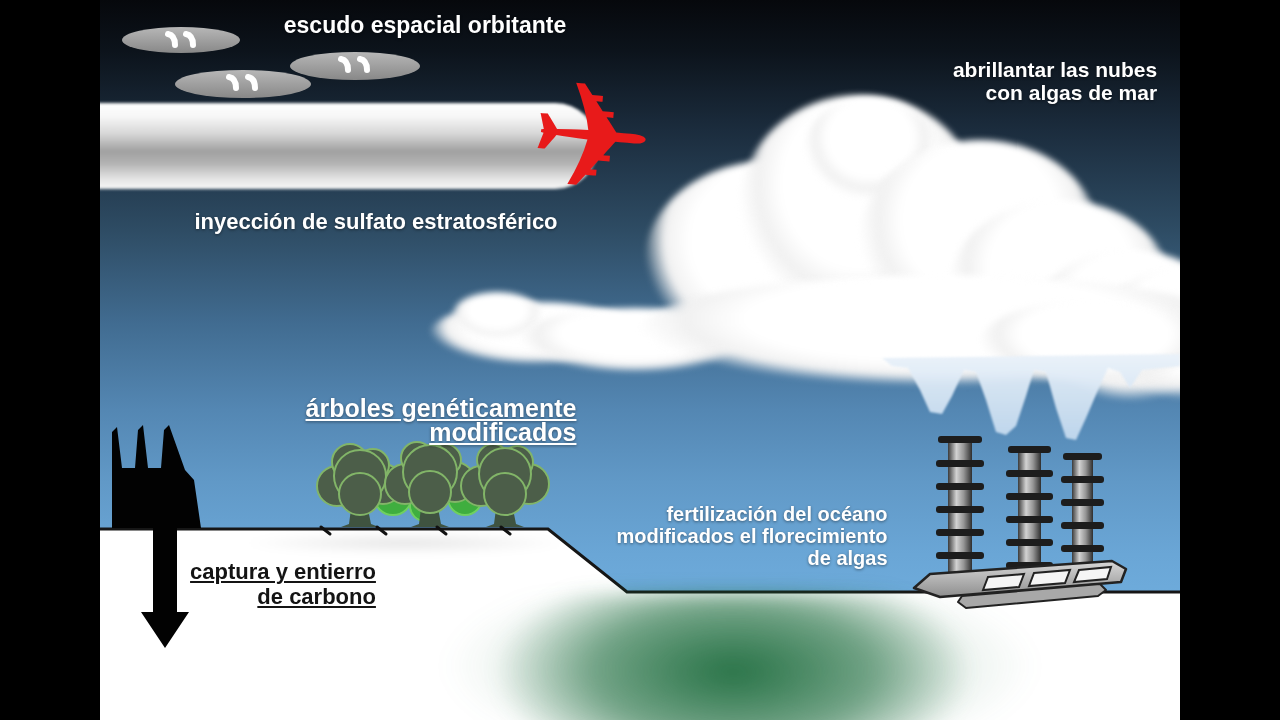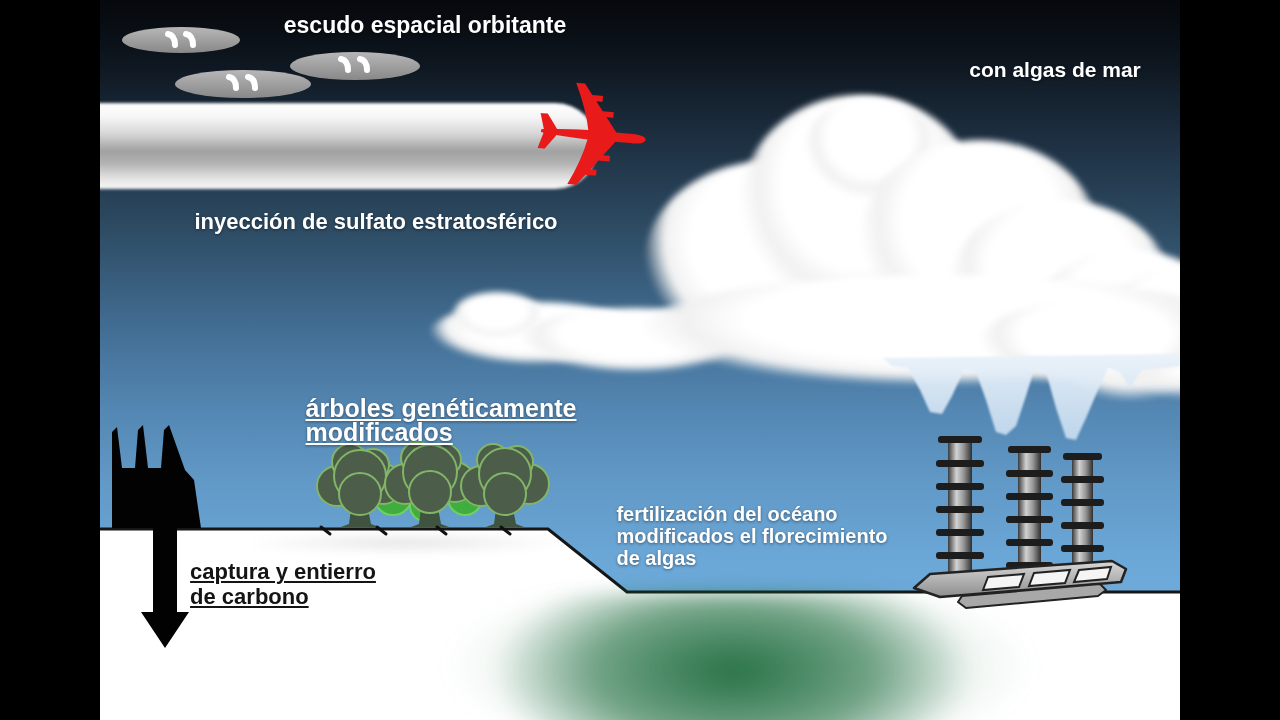--- a/index.html
+++ b/index.html
@@ -49,21 +49,21 @@
     background:radial-gradient(ellipse, rgba(0,0,0,0.10), rgba(0,0,0,0) 70%); filter:blur(4px); }
 
   .bloom { position:absolute; left:398px; top:592px; width:470px; height:190px;
     background:radial-gradient(ellipse at 50% 42%, rgba(30,108,62,0.92) 0%, rgba(30,108,62,0.55) 42%, rgba(30,108,62,0) 72%);
     filter:blur(9px); }
   .bloom2 { position:absolute; left:340px; top:598px; width:600px; height:170px;
     background:radial-gradient(ellipse at 50% 40%, rgba(46,122,78,0.35) 0%, rgba(46,122,78,0) 70%);
     filter:blur(10px); }
 
   
-  .label { position:absolute; font-weight:bold; text-align:left; white-space:nowrap;
+  .label { position:absolute; font-weight:bold; text-align:right; white-space:nowrap;
     transform:translateX(-50%); }
   .label.light { color:#ffffff; text-shadow:0 1px 3px rgba(0,0,0,0.45); }
   .label.dark  { color:#141414; }
   .lbl-shield       { left:325px; top:12px;  font-size:23px; line-height:26px; }
   .lbl-sulfate      { left:276px; top:210px; font-size:22px; line-height:24px; }
   .lbl-brighten     { left:955px; top:58px;  font-size:21px; line-height:23px; }
   .lbl-trees        { left:341px; top:396px; font-size:25px; line-height:24px;text-decoration:underline; }
   .lbl-fertilize    { left:652px; top:503px; font-size:20px; line-height:22px; }
   .lbl-capture      { left:183px; top:559px; font-size:22px; line-height:25px;text-decoration:underline; }
 </style>
@@ -238,20 +238,21 @@
         <path d="M88,147 L124,144 L119,157 L83,160 Z" fill="#f5f5f5" stroke="#222" stroke-width="2"></path>
         <path d="M134,143 L170,140 L165,153 L129,156 Z" fill="#f5f5f5" stroke="#222" stroke-width="2"></path>
         <path d="M179,140 L211,137 L207,149 L174,152 Z" fill="#f5f5f5" stroke="#222" stroke-width="2"></path>
         <path d="M58,172 L62,166 L200,154 L206,160 L198,166 L66,178 Z" fill="#a8a8a8" stroke="#222" stroke-width="2" stroke-linejoin="round"></path>
       </g>
     </svg>
 
     <div class="label light lbl-shield">escudo espacial orbitante</div>
     <div class="label light lbl-sulfate">inyección de sulfato estratosférico</div>
     <div class="label light lbl-brighten">
+      <div>abrillantar las nubes</div>
       <div>con algas de mar</div>
     </div>
     <div class="label light lbl-trees">
       <div>árboles genéticamente</div>
       <div>modificados</div>
     </div>
     <div class="label light lbl-fertilize">
       <div>fertilización del océano</div>
       <div>modificados el florecimiento</div>
       <div>de algas</div>

